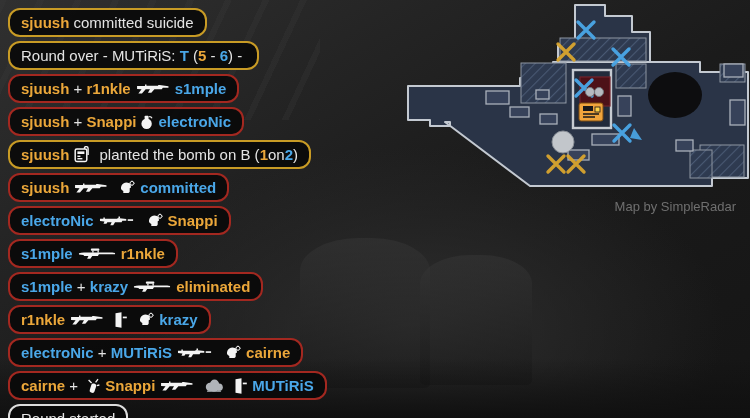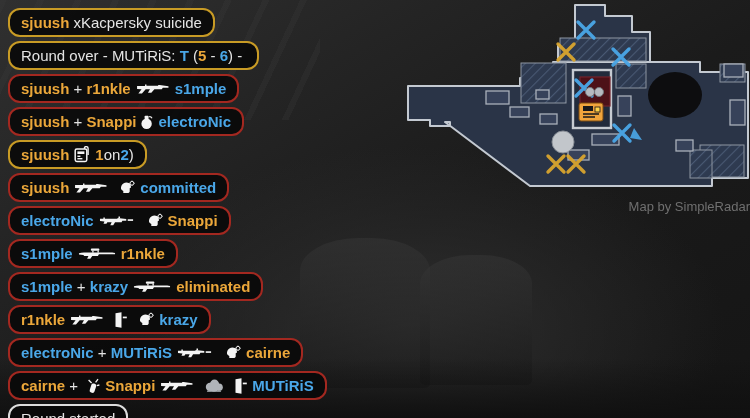--- a/index.html
+++ b/index.html
@@ -25,49 +25,49 @@
   .row.b-red{border-color:#a32820;}
   .row.b-white{border-color:#dcdcdc;}
   .row .text{color:#e4e4e4;}
   .row .yellow{color:#eba73a;font-weight:700;}
   .row .blue{color:#4aa7e8;font-weight:700;}
   .ic{display:inline-flex;align-items:center;margin:0 5px;}
   .ic svg{display:block;}
 
   
   .map-wrap{position:absolute;left:390px;top:0;width:360px;height:212px;}
-  .map-attrib{position:absolute;right:0;bottom:-2px;font-size:13px;color:#6f6f6f;}
+  .map-attrib{position:absolute;right:14px;bottom:-2px;font-size:13px;color:#6f6f6f;}
 </style>
 </head>
 <body>
 <div class="stage">
 
   <div class="beam"></div>
   <div class="tank t1"></div>
   <div class="tank t2"></div>
   <div class="floor"></div>
 
   <div class="feed">
-      <div class="row b-yellow"><span class="yellow">sjuush</span><span class="text"> xKacpersky suicide</span></div>
+      <div class="row b-yellow"><span class="yellow">sjuush</span><span class="text"> committed suicide</span></div>
       <div class="row b-yellow"><span class="text">Round over - MUTiRiS: </span><span class="blue">T</span><span class="text"> (</span><span class="yellow">5</span><span class="text"> - </span><span class="blue">6</span><span class="text">) - </span></div>
       <div class="row b-red"><span class="yellow">sjuush</span><span class="text"> + </span><span class="yellow">r1nkle</span><span class="ic"><svg width="34" height="15" viewBox="0 0 36 16">
             <path fill="#f4f4f4" d="M1,5.2 L9.5,5.2 L9.5,3.6 L11,3.6 L11,5 L23.5,5 L23.5,4.2 L25,4.2 L34.5,5.6 L34.5,7.2 L28.5,7.2 L27.3,8.8 L19.5,8.8 L16.2,12.4 L12.6,12.4 L14.8,8.8 L10.2,8.8 L6.2,13.4 L2.4,13.4 L5.8,8.8 L1,8.6 Z"></path>
           </svg></span><span class="blue">s1mple</span></div>
       <div class="row b-red"><span class="yellow">sjuush</span><span class="text"> + </span><span class="yellow">Snappi</span><span class="ic"><svg width="12" height="16" viewBox="0 0 12 16">
             <circle cx="5.6" cy="9.8" r="5.2" fill="#f4f4f4"></circle>
             <rect x="3.6" y="1.8" width="4" height="3.4" rx="0.8" fill="#f4f4f4"></rect>
             <path d="M8.2,2.6 a2.8,2.8 0 0 1 2.8,1.6" stroke="#f4f4f4" stroke-width="1.2" fill="none"></path>
           </svg></span><span class="blue">electroNic</span></div>
       <div class="row b-yellow"><span class="yellow">sjuush</span><span class="ic"><svg width="16" height="17" viewBox="0 0 16 17">
             <rect x="1.2" y="3" width="11.6" height="12.4" rx="1.6" fill="none" stroke="#f4f4f4" stroke-width="1.5"></rect>
             <path d="M10.5,3 V1.6 a1.9,1.9 0 0 1 3.6,0.8 V9" stroke="#f4f4f4" stroke-width="1.4" fill="none"></path>
             <rect x="3.4" y="5.4" width="7" height="2.6" fill="#f4f4f4"></rect>
             <rect x="3.4" y="9.6" width="3" height="1.4" fill="#f4f4f4"></rect>
             <rect x="3.4" y="12" width="5" height="1.4" fill="#f4f4f4"></rect>
-          </svg></span><span class="yellow">1</span><span class="text">on</span><span class="blue">2</span><span class="text">)</span></div>
+          </svg></span><span class="text"> planted the bomb on B (</span><span class="yellow">1</span><span class="text">on</span><span class="blue">2</span><span class="text">)</span></div>
       <div class="row b-red"><span class="yellow">sjuush</span><span class="ic"><svg width="34" height="15" viewBox="0 0 36 16">
             <path fill="#f4f4f4" d="M1,5.2 L9.5,5.2 L9.5,3.6 L11,3.6 L11,5 L23.5,5 L23.5,4.2 L25,4.2 L34.5,5.6 L34.5,7.2 L28.5,7.2 L27.3,8.8 L19.5,8.8 L16.2,12.4 L12.6,12.4 L14.8,8.8 L10.2,8.8 L6.2,13.4 L2.4,13.4 L5.8,8.8 L1,8.6 Z"></path>
           </svg></span><span class="ic"><svg width="17" height="16" viewBox="0 0 18 16">
             <path fill="#f4f4f4" d="M3.2,7.2 A5.8,5.8 0 0 1 13.4,4.2 L13.8,7.4 L12.4,8.2 L12.4,11.4 C12.4,12.6 11.4,13.4 10.2,13.4 L5.6,13.4 L5.6,11.2 C3.8,10.4 2.8,9 3.2,7.2 Z"></path>
             <circle cx="14.8" cy="3" r="2" fill="none" stroke="#f4f4f4" stroke-width="1"></circle>
             <path d="M14.8,0.2 V1 M14.8,5 V5.8 M12,3 H12.8 M16.8,3 H17.6" stroke="#f4f4f4" stroke-width="1"></path>
           </svg></span><span class="blue">committed</span></div>
       <div class="row b-red"><span class="blue">electroNic</span><span class="ic"><svg width="37" height="14" viewBox="0 0 38 14">
             <path fill="#f4f4f4" d="M1,4.8 L4.5,4.8 L4.5,3.4 L6,3.4 L6,4.8 L19,4.8 L19,4 L28,5 L28,6.8 L24,6.8 L23.2,8.2 L16.5,8.2 L14.6,11.4 L11.6,11.4 L13,8.2 L8.6,8.2 L7.6,9.8 L4.6,9.8 L5.6,7.4 L1,7 Z"></path>
             <rect x="29.5" y="5.2" width="5.5" height="1.7" fill="#f4f4f4"></rect>

